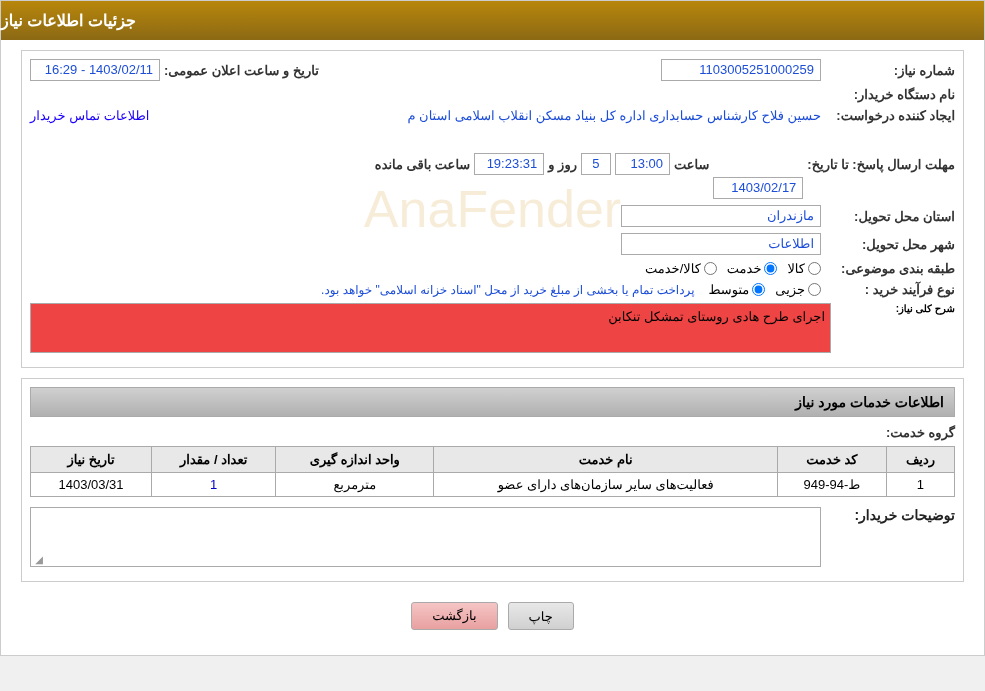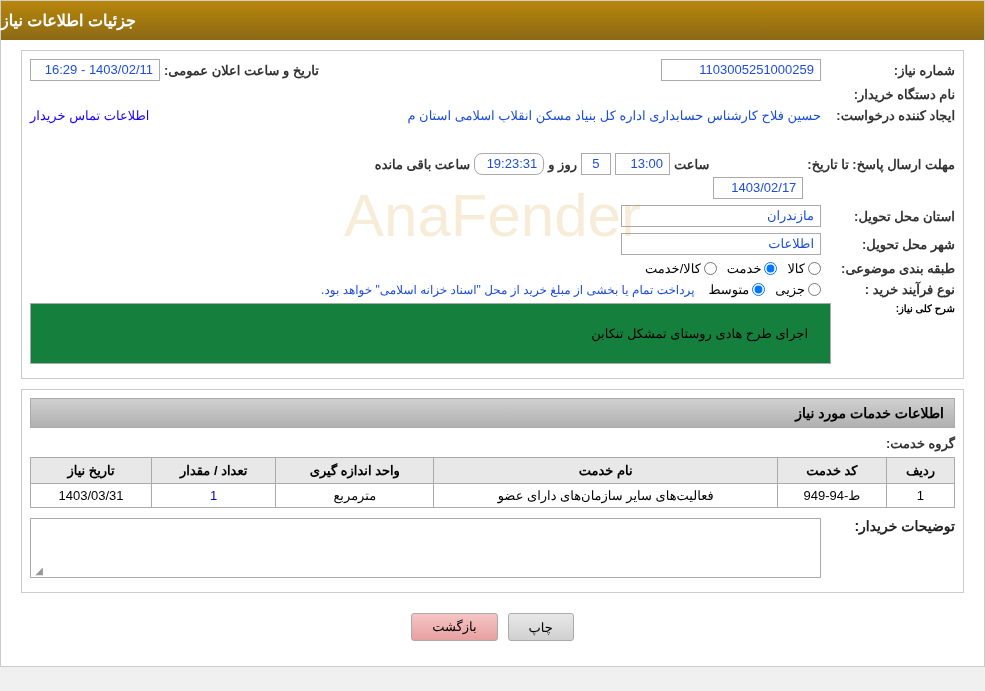--- a/index.html
+++ b/index.html
@@ -75,23 +75,23 @@
     .section-title {
       background: linear-gradient(to bottom, #d0d0d0, #b0b0b0);
       padding: 6px 10px;
       font-weight: bold;
       font-size: 14px;
       margin-bottom: 8px;
       border: 1px solid #aaa;
     }
     .description-box {
       border: 1px solid #aaa;
-      padding: 22px;
+      padding: 5px;
       min-height: 50px;
-      background: #15803d;
+      background: #ef4444;
       text-align: right;
       width: 100%;
     }
     .table-container {
       width: 100%;
       border-collapse: collapse;
       margin-bottom: 10px;
     }
     .table-container th {
       background: #e8e8e8;
@@ -148,21 +148,21 @@
     .watermark {
       position: relative;
     }
     .watermark-img {
       position: absolute;
       top: 50%;
       left: 50%;
       transform: translate(-50%, -50%);
       opacity: 0.15;
       z-index: 0;
-      font-size: 60px;
+      font-size: 52px;
       color: #cc8800;
       pointer-events: none;
       white-space: nowrap;
     }
   </style>
 </head>
 <body>
 
 <div class="page-wrapper">
 
@@ -193,21 +193,21 @@
         <a class="link-text">اطلاعات تماس خریدار</a>
       </div>
 
       <div class="row">
         <span class="label">مهلت ارسال پاسخ: تا تاریخ:</span>
         <span class="value-box value-text" style="min-width:90px;margin-top:48px;">1403/02/17</span>
         <span class="label" style="min-width:auto;">ساعت</span>
         <span class="value-box value-text" style="min-width:55px;">13:00</span>
         <span class="value-box value-text" style="min-width:30px; text-align:center;">5</span>
         <span class="label" style="min-width:auto;">روز و</span>
-        <span class="value-box value-text" style="min-width:70px;border-radius:8px;">19:23:31</span>
+        <span class="value-box value-text" style="min-width:70px;">19:23:31</span>
         <span class="label" style="min-width:auto;">ساعت باقی مانده</span>
       </div>
 
       <div class="row">
         <span class="label">استان محل تحویل:</span>
         <span class="value-box value-text" style="min-width:200px;">مازندران</span>
       </div>
 
       <div class="row">
         <span class="label">شهر محل تحویل:</span>

